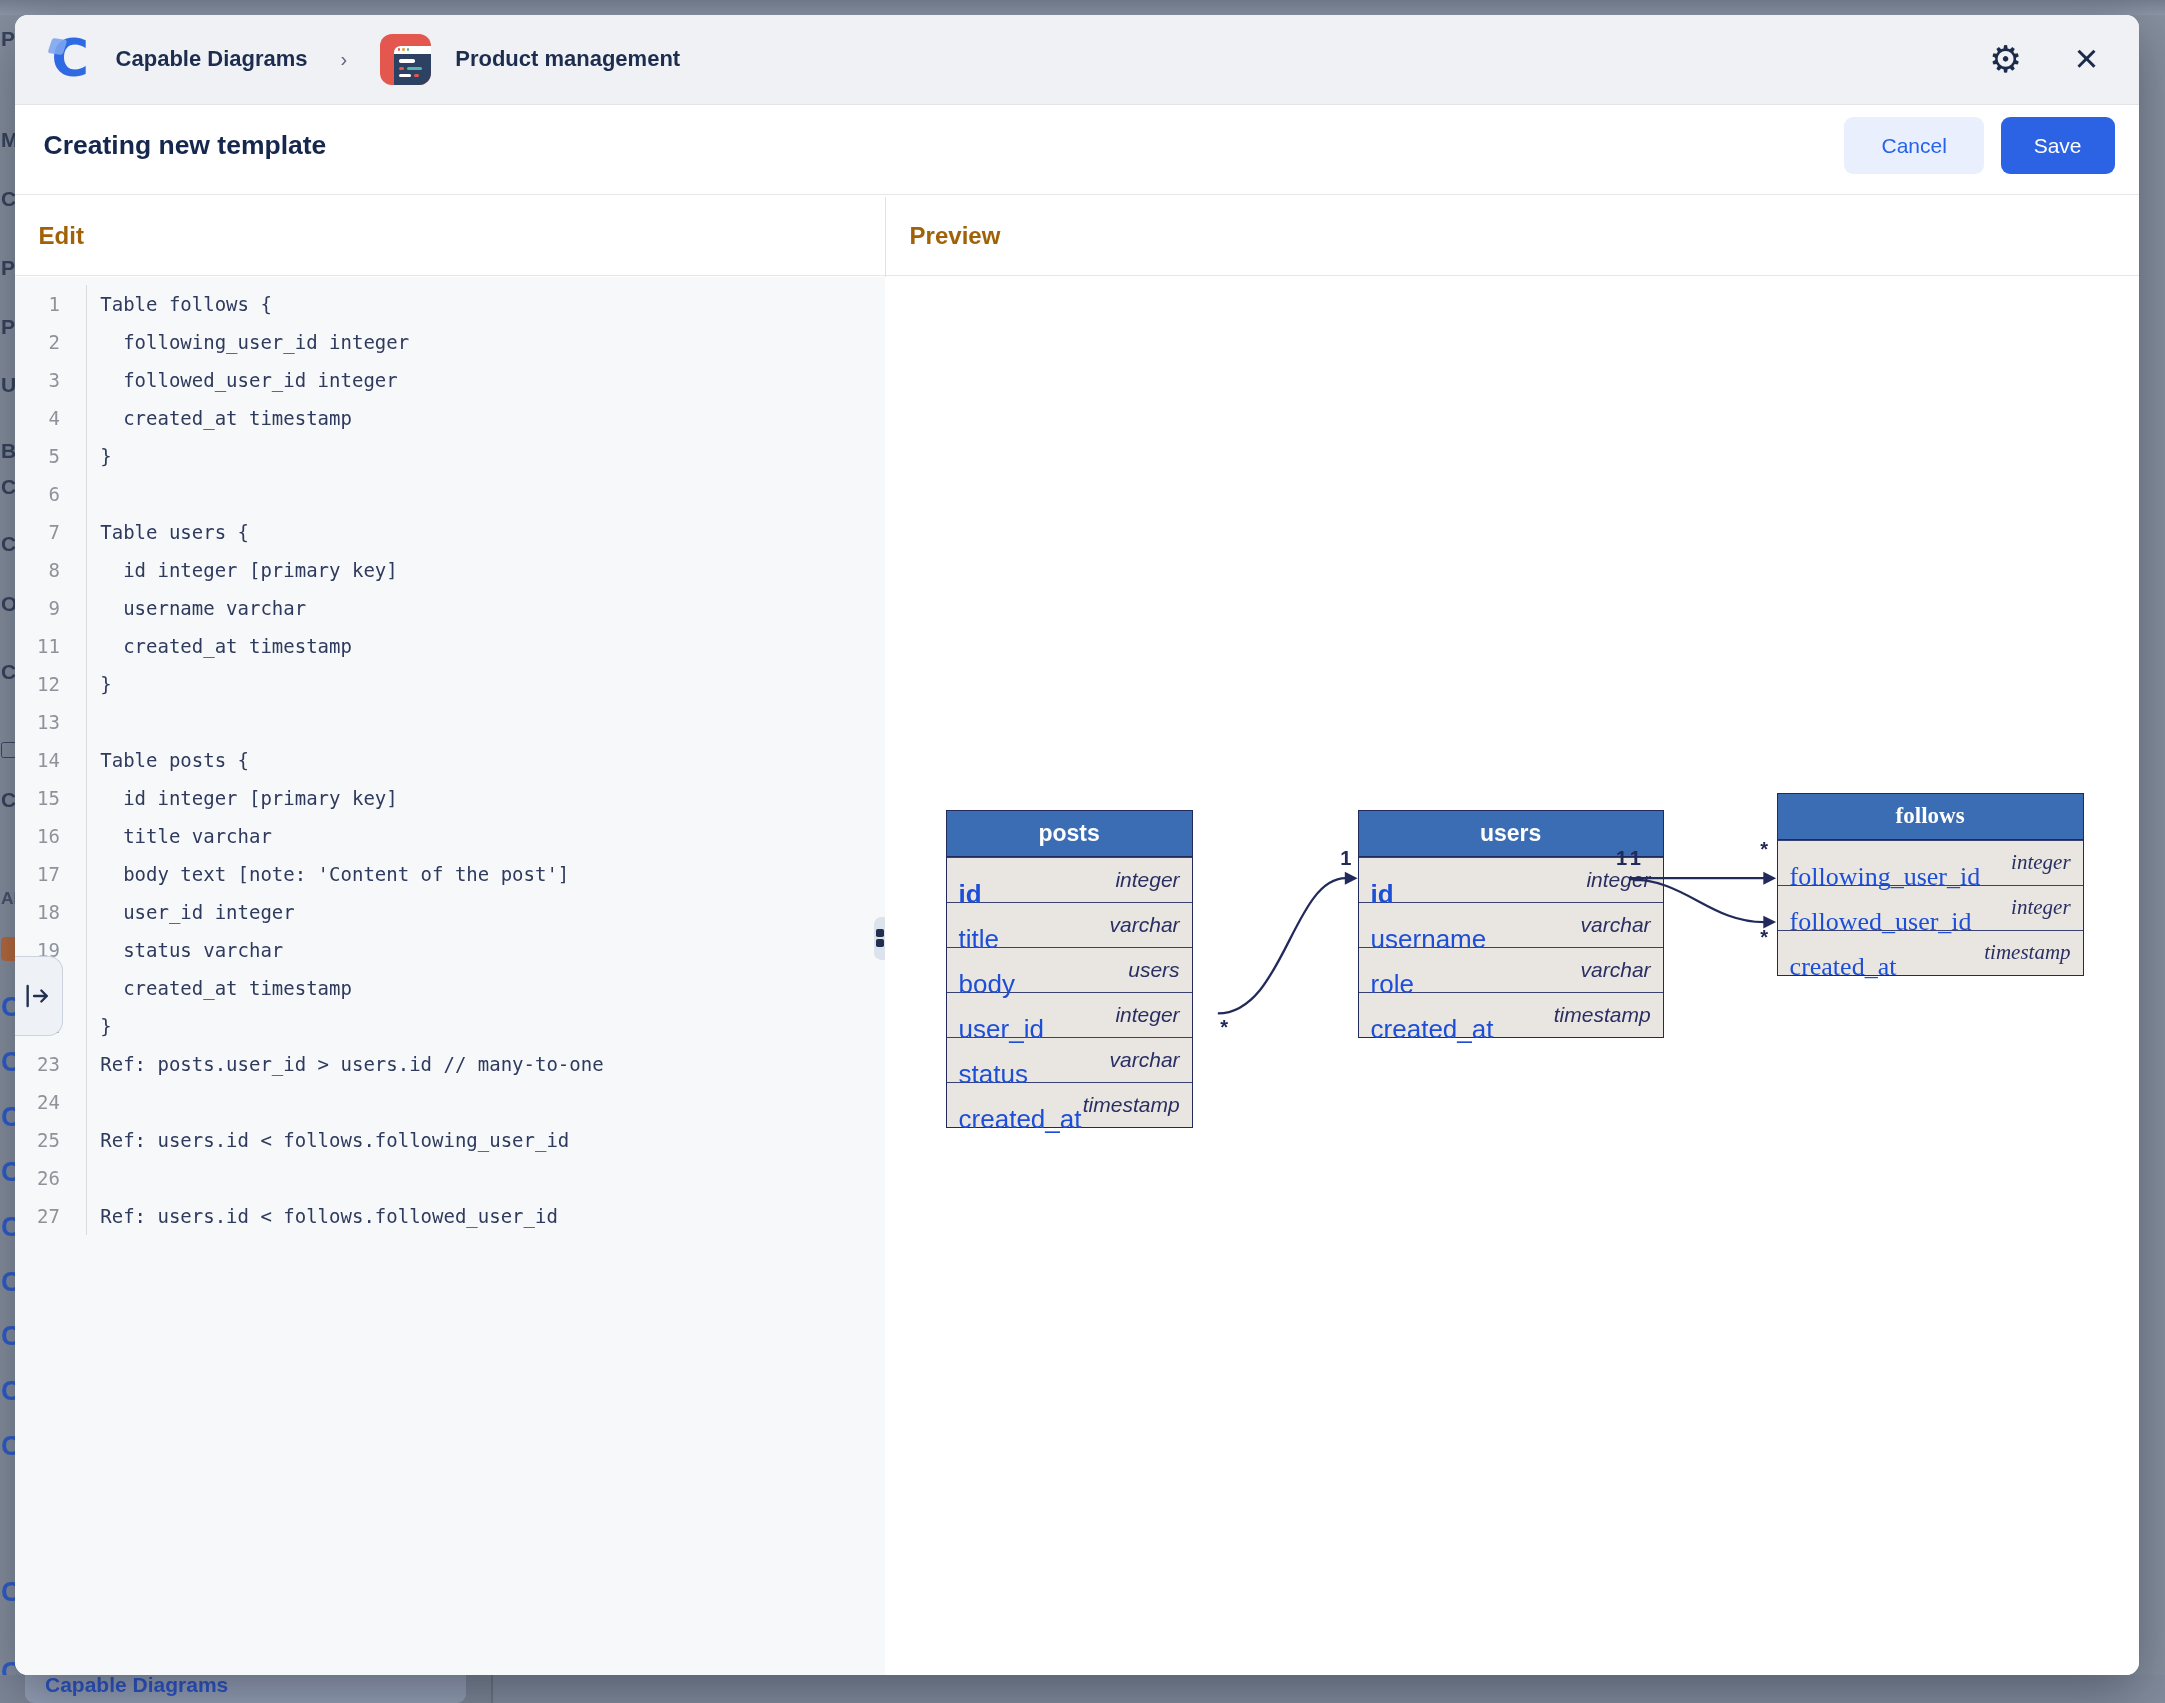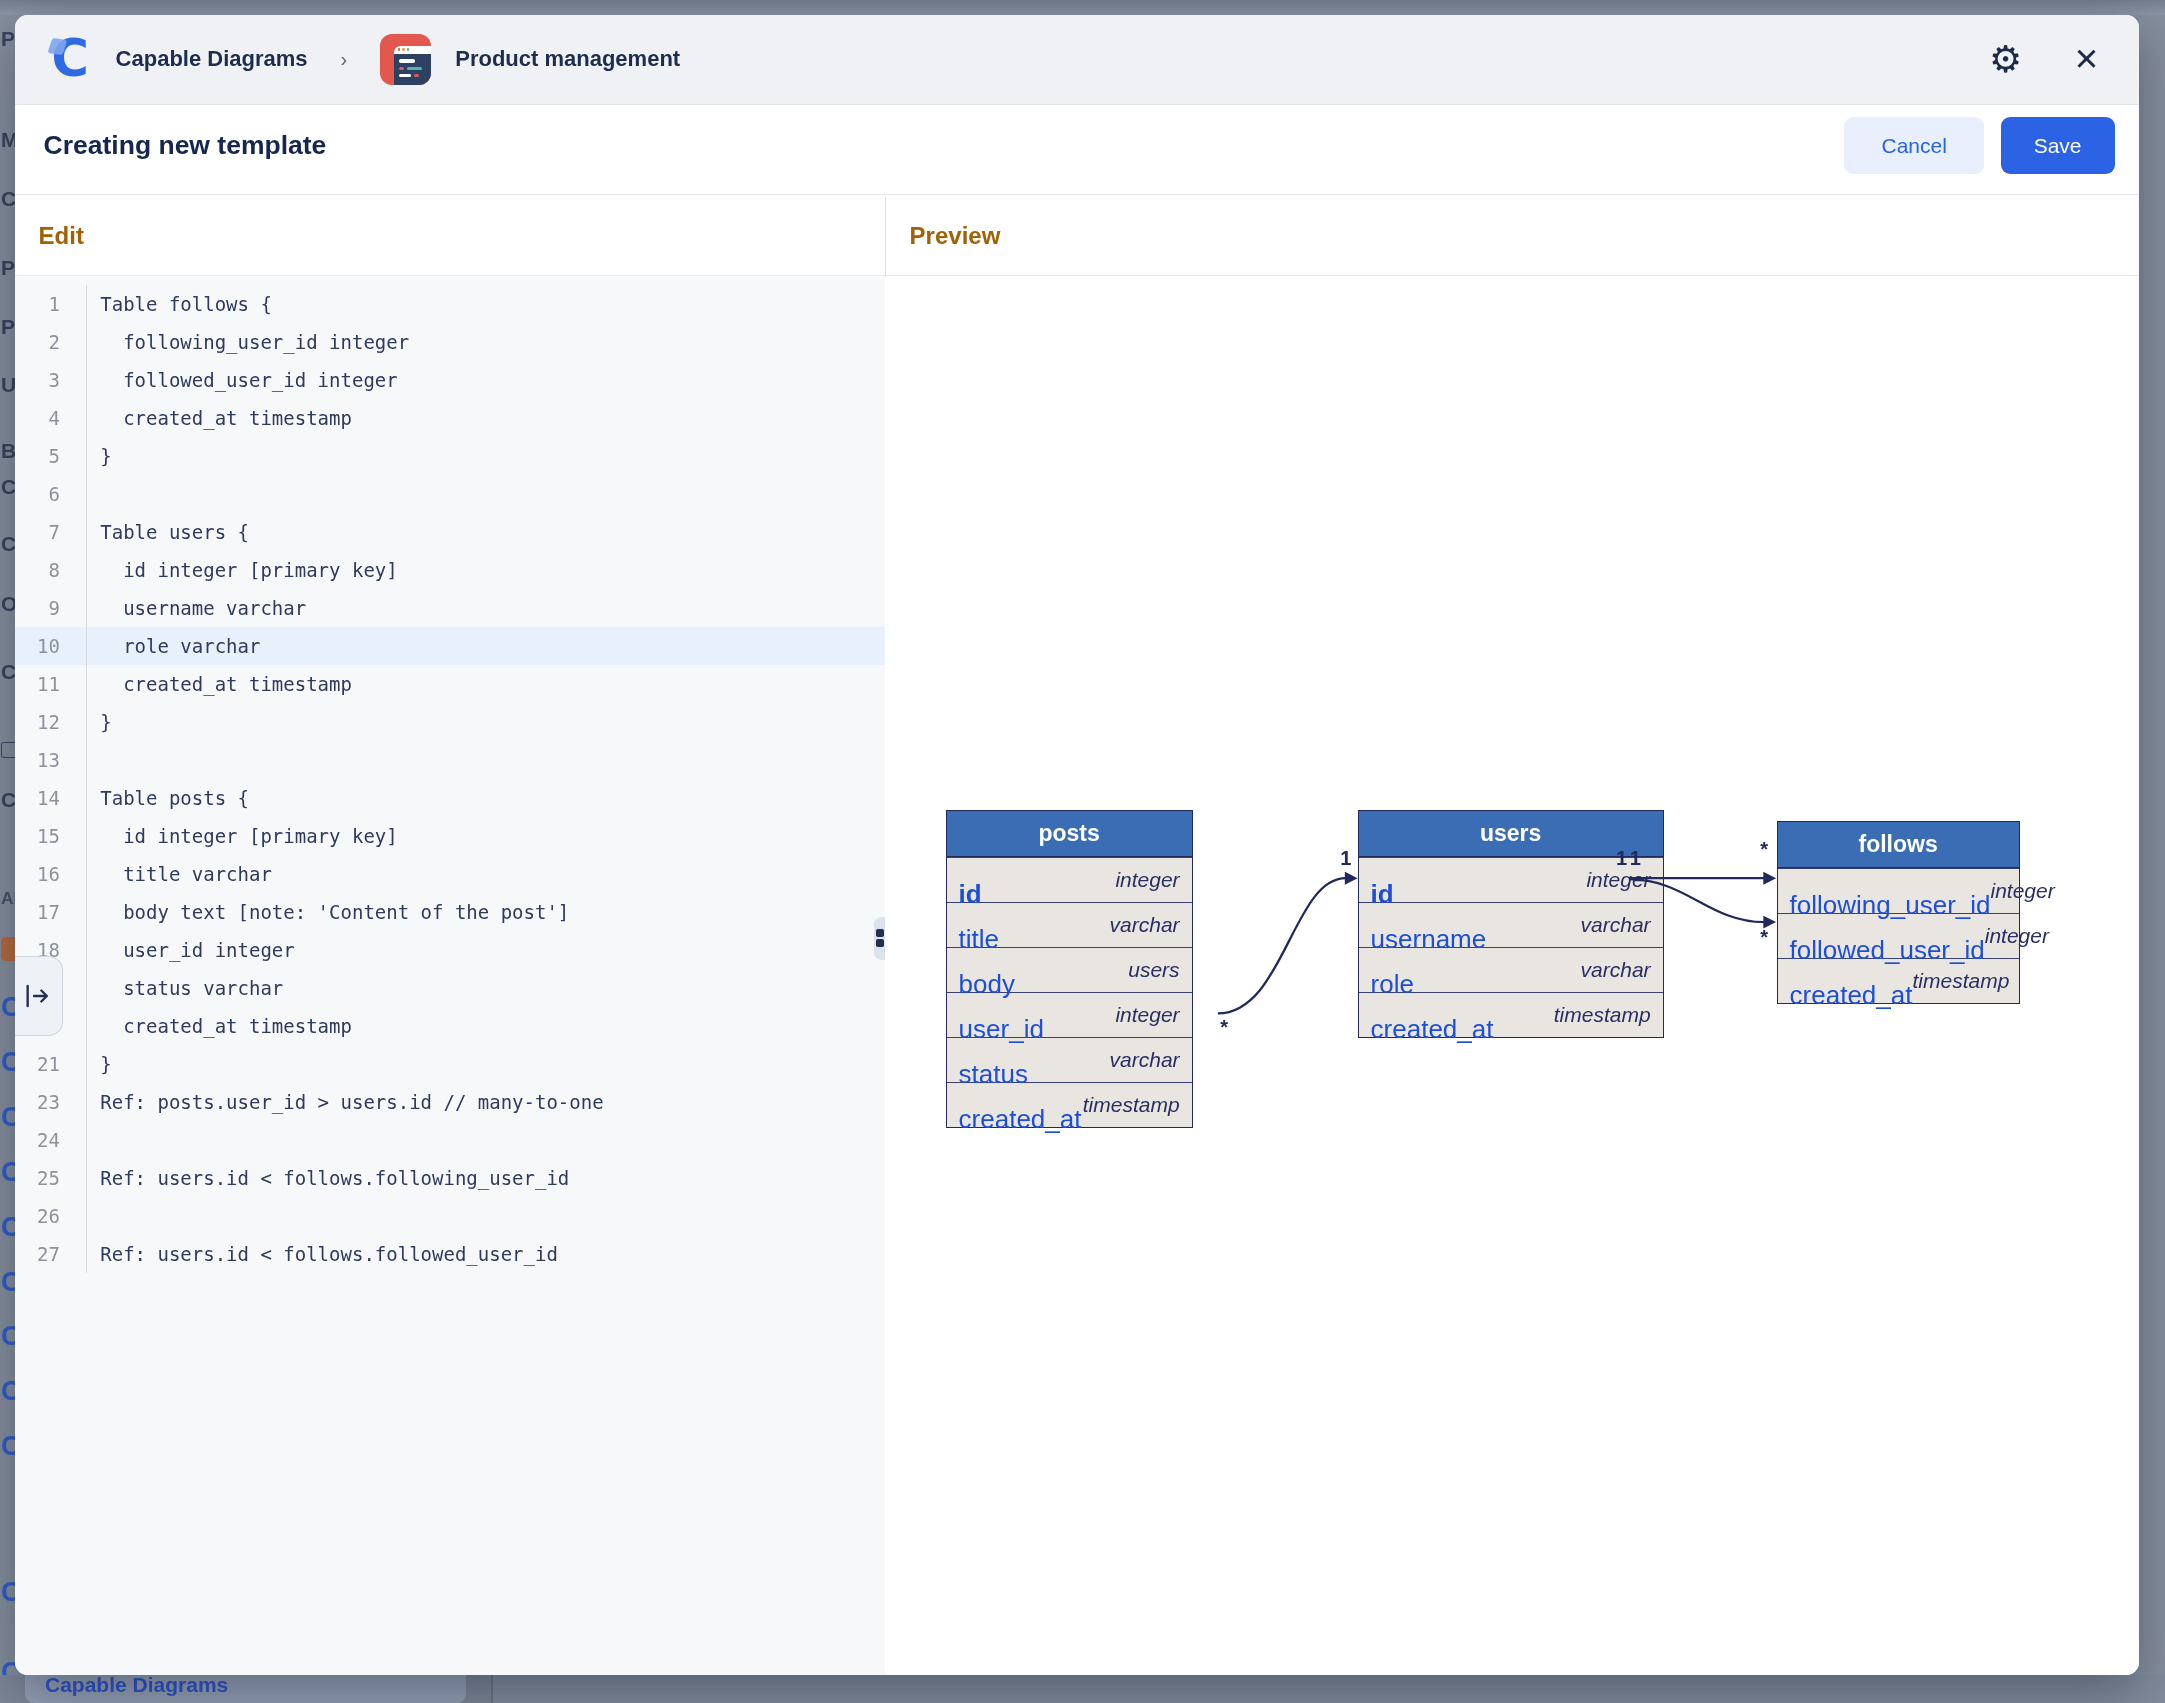--- a/index.html
+++ b/index.html
@@ -232,24 +232,20 @@
         <span class="code-text">Table users {</span>
       </div>
       <div class="code-line">
         <span class="ln">8</span>
         <span class="code-text">  id integer [primary key]</span>
       </div>
       <div class="code-line">
         <span class="ln">9</span>
         <span class="code-text">  username varchar</span>
       </div>
-      <div class="code-line hl">
-        <span class="ln">10</span>
-        <span class="code-text">  role varchar</span>
-      </div>
       <div class="code-line">
         <span class="ln">11</span>
         <span class="code-text">  created_at timestamp</span>
       </div>
       <div class="code-line">
         <span class="ln">12</span>
         <span class="code-text">}</span>
       </div>
       <div class="code-line">
         <span class="ln">13</span>
@@ -314,21 +310,21 @@
     </svg>
   </div>
   <div class="grip">
     <span></span>
       <span></span>
       <span></span>
       <span></span>
   </div>
 
   <div class="preview-content" id="preview-canvas">
-      <div class="db-table" style="left: 892px; top: 544px; width: 243px;">
+      <div class="db-table" style="left: 892px; top: 516px; width: 307px; font-family: Liberation Serif, serif;">
         <div class="db-header" style="background: rgb(58, 109, 179);">follows</div>
         <div class="db-row">
           <span class="db-field">following_user_id</span>
           <span class="db-type">integer</span>
         </div>
         <div class="db-row">
           <span class="db-field">followed_user_id</span>
           <span class="db-type">integer</span>
         </div>
         <div class="db-row">

